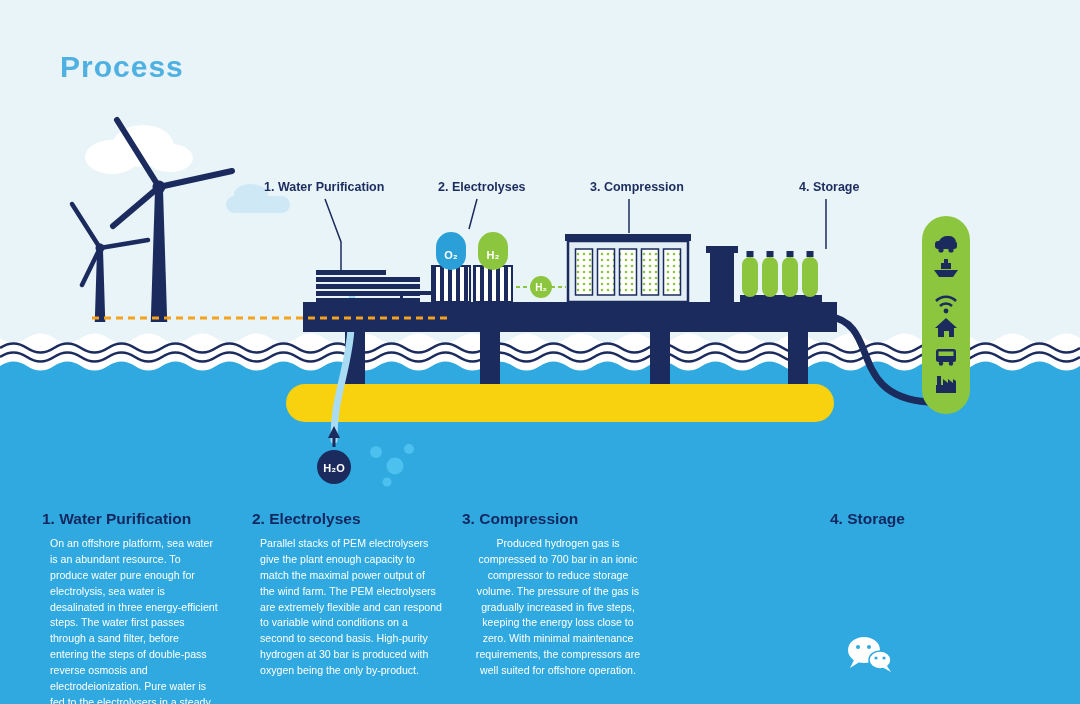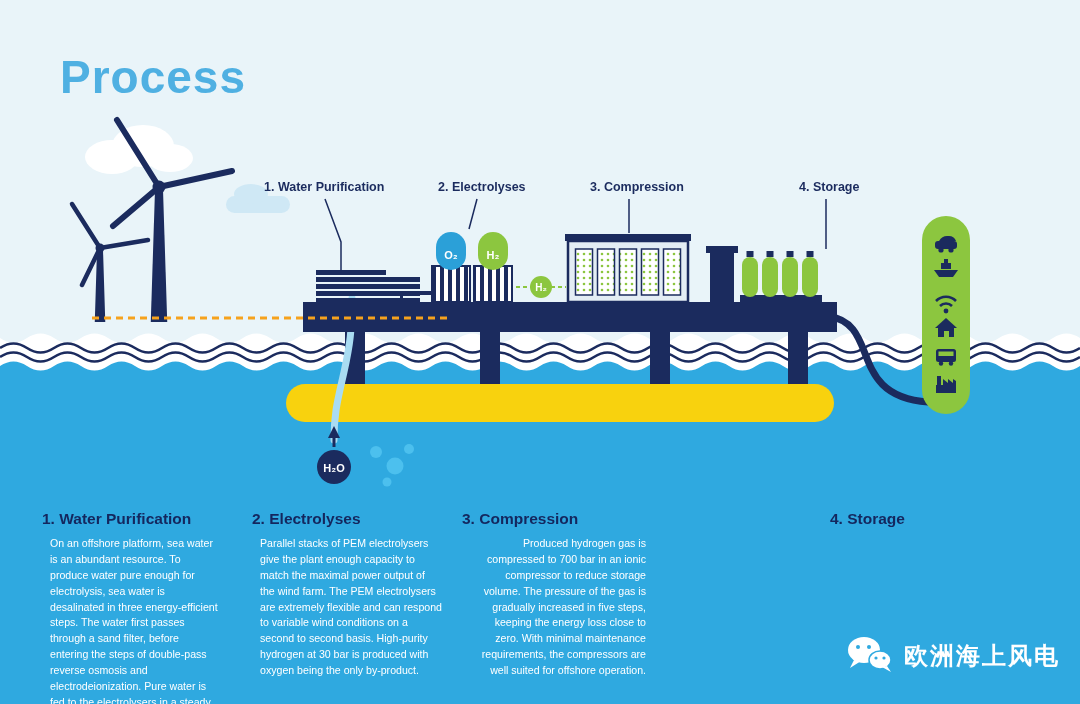--- a/index.html
+++ b/index.html
@@ -1,30 +1,30 @@
 <!DOCTYPE html>
 <html><head>
 <meta charset="utf-8">
 <style>
   html,body{margin:0;padding:0;background:#ffffff;}
   .poster{position:relative;width:1080px;height:704px;overflow:hidden;
           font-family:"Liberation Sans",sans-serif;background:#e9f4f9;}
   .scene{position:absolute;left:0;top:0;width:1080px;height:704px;display:block;}
-  .title{position:absolute;left:60px;top:50px;font-size:46px;font-weight:bold;
+  .title{position:absolute;left:60px;top:50px;font-size:30px;font-weight:bold;
          color:#4fb0e2;letter-spacing:1px;}
   .step-label{position:absolute;top:180px;font-size:12.5px;font-weight:bold;color:#1b2b5e;}
   .step-1{left:264px}.step-2{left:438px}.step-3{left:590px}.step-4{left:799px}
   .col{position:absolute;top:510px;}
   .col h2{margin:0 0 8px 0;font-size:15.5px;font-weight:bold;color:#14275e;}
   .col p{margin:8px;font-size:10.6px;line-height:1.5;color:#ffffff;}
   .col-1{left:42px;width:184px;}
   .col-2{left:252px;width:198px;}
   .col-2 p{text-align:left;}
   .col-3{left:462px;width:192px;}
-  .col-3 p{text-align:right;}
+  .col-3 p{text-align:center;}
   .col-4{left:830px;width:214px;}
   .brand{position:absolute;left:846px;top:636px;display:flex;align-items:center;gap:10px;}
   .brand-text{color:#ffffff;font-size:24px;font-weight:bold;letter-spacing:2px;}
   .svgtext{font-family:"Liberation Sans",sans-serif;font-weight:bold;fill:#ffffff;}
 </style>
 </head>
 <body>
 
 <div class="poster">
 
@@ -240,16 +240,15 @@
     <svg width="48" height="40" viewBox="0 0 48 40">
       <ellipse cx="18" cy="14" rx="16" ry="13" fill="#ffffff"></ellipse>
       <polygon points="8,24 4,32 15,25" fill="#ffffff"></polygon>
       <circle cx="12" cy="11" r="2" fill="#2fa9e0"></circle>
       <circle cx="23" cy="11" r="2" fill="#2fa9e0"></circle>
       <ellipse cx="34" cy="24" rx="11" ry="9" fill="#ffffff" stroke="#2fa9e0" stroke-width="1.5"></ellipse>
       <polygon points="41,30 45,36 36,31" fill="#ffffff"></polygon>
       <circle cx="30" cy="22" r="1.6" fill="#2fa9e0"></circle>
       <circle cx="38" cy="22" r="1.6" fill="#2fa9e0"></circle>
     </svg>
-    <span class="brand-text">欧洲海上风电</span>
   </div>
 
 </div>
 
 </body></html>

